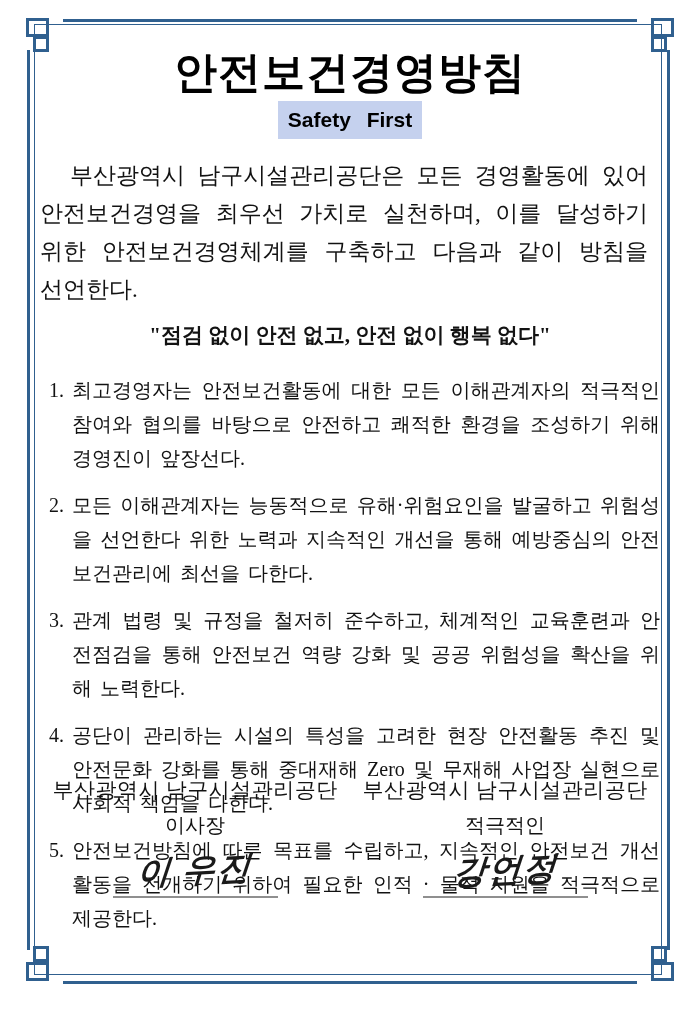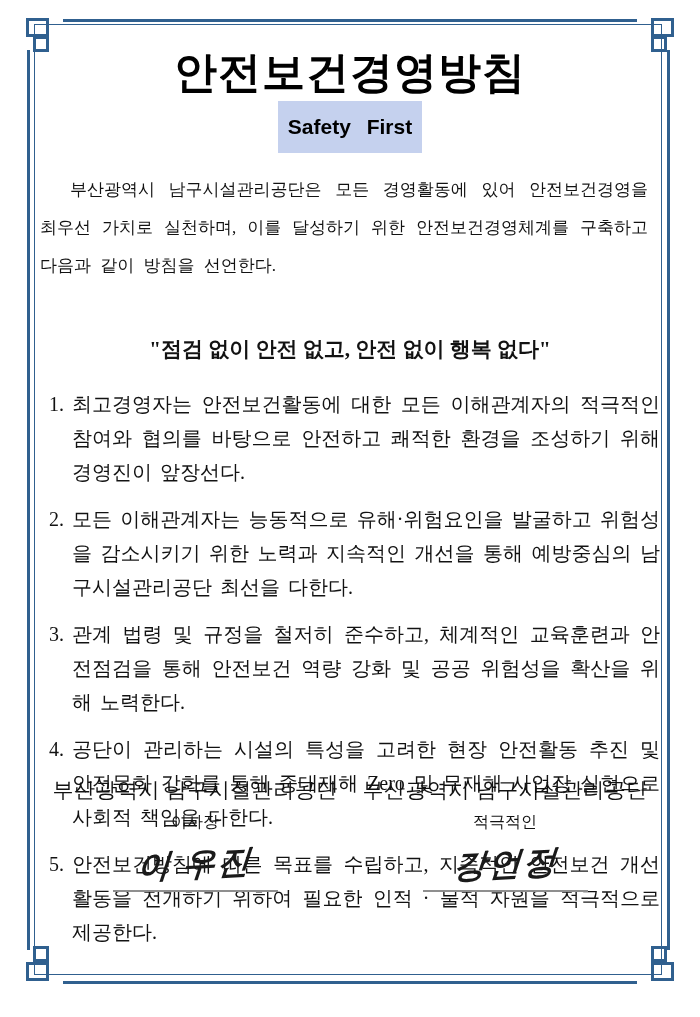--- a/index.html
+++ b/index.html
@@ -45,27 +45,27 @@
     font-family:"Liberation Sans", sans-serif;
     font-weight:900;font-size:43px;line-height:1.15;
     letter-spacing:1px;color:#000;
   }
   .subtitle-row{text-align:center;margin-top:4px;}
   .subtitle{
     display:inline-block;
     font-family:"Liberation Sans", sans-serif;
     font-weight:bold;font-size:21px;line-height:1.3;
     background:var(--hl);
-    padding:12px 10px;
+    padding:5px 10px;
     word-spacing:10px;
     color:#000;
   }
   .intro{
     margin:18px 12px 0 0;
-    font-size:17px;line-height:38px;
+    font-size:23px;line-height:38px;
     text-align:justify;text-indent:30px;
     word-spacing:5px;
     min-height:152px;
   }
   .motto{
     margin:12px 0 0 0;
     text-align:center;font-weight:bold;font-size:21px;line-height:28px;
   }
   .policy-list{
     list-style:none;margin:24px 0 0 0;padding:0;
@@ -78,21 +78,21 @@
   }
   .policy-num{flex:0 0 auto;width:24px;text-align:right;}
   .policy-text{flex:1;text-align:justify;word-spacing:3px;}
 
   .sign-row{
     position:absolute;left:40px;top:776px;width:620px;
     display:flex;
   }
   .sign-block{flex:1;text-align:center;}
   .sign-org{font-size:21px;font-weight:normal;letter-spacing:0.5px;white-space:nowrap;}
-  .sign-role{font-size:16px;margin-top:8px;}
+  .sign-role{font-size:20px;margin-top:8px;}
   .sig-line{
     margin:12px auto 0 auto;width:165px;
     border-bottom:2px solid var(--sigline);
     padding-bottom:3px;height:42px;
     display:flex;align-items:flex-end;justify-content:center;
   }
   .sig-text{
     display:inline-block;
     font-size:33px;font-style:italic;font-weight:bold;
     transform:rotate(-3deg) skewX(-8deg);
@@ -130,21 +130,21 @@
 
     <p class="motto">"점검 없이 안전 없고, 안전 없이 행복 없다"</p>
 
     <ol class="policy-list">
       <li class="policy-item">
         <span class="policy-num">1.</span>
         <span class="policy-text">최고경영자는 안전보건활동에 대한 모든 이해관계자의 적극적인 참여와 협의를 바탕으로 안전하고 쾌적한 환경을 조성하기 위해 경영진이 앞장선다.</span>
       </li>
       <li class="policy-item">
         <span class="policy-num">2.</span>
-        <span class="policy-text">모든 이해관계자는 능동적으로 유해·위험요인을 발굴하고 위험성을 감소시키기 위한 노력과 지속적인 개선을 통해 예방중심의 남구시설관리공단 최선을 다한다.</span>
+        <span class="policy-text">모든 이해관계자는 능동적으로 유해·위험요인을 발굴하고 위험성을 선언한다 위한 노력과 지속적인 개선을 통해 예방중심의 안전보건관리에 최선을 다한다.</span>
       </li>
       <li class="policy-item">
         <span class="policy-num">3.</span>
         <span class="policy-text">관계 법령 및 규정을 철저히 준수하고, 체계적인 교육훈련과 안전점검을 통해 안전보건 역량 강화 및 공공 위험성을 확산을 위해 노력한다.</span>
       </li>
       <li class="policy-item">
         <span class="policy-num">4.</span>
         <span class="policy-text">공단이 관리하는 시설의 특성을 고려한 현장 안전활동 추진 및 안전문화 강화를 통해 중대재해 Zero 및 무재해 사업장 실현으로 사회적 책임을 다한다.</span>
       </li>
       <li class="policy-item">

